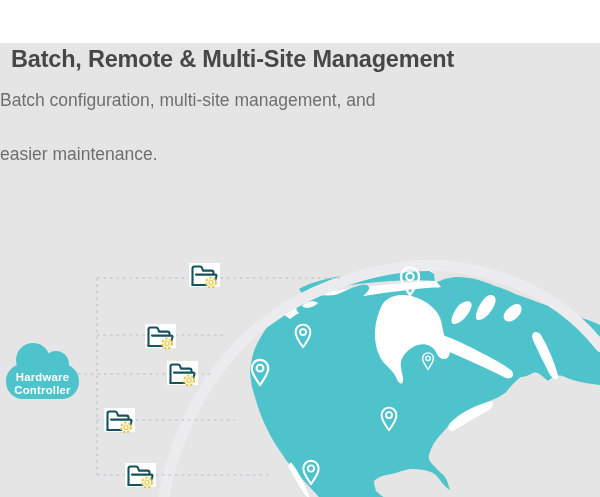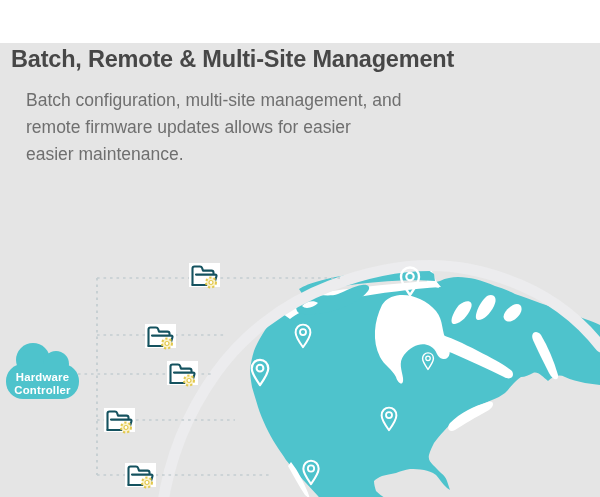--- a/index.html
+++ b/index.html
@@ -7,21 +7,21 @@
     position:relative;width:600px;height:497px;background:#e5e5e5;overflow:hidden;
     font-family:"Liberation Sans",sans-serif;
     margin-top:43px;
   }
   .title{
     position:absolute;left:11px;top:3px;margin:0;
     font-size:23.5px;font-weight:700;letter-spacing:-0.2px;
     color:var(--title-color,#474747);
   }
   .desc{
-    position:absolute;left:26px;top:44px;margin:0;
+    position:absolute;left:0;top:44px;margin:0;
     font-size:17.5px;line-height:27px;font-weight:400;
     color:var(--body-color,#6F6F6F);
   }
   .illustration{position:absolute;left:0;top:0;}
   .land{fill:var(--teal,#4EC3CC);}
   .sea{fill:#ffffff;}
   .arc{stroke:var(--arc,#ECECEE);stroke-width:11;fill:none;stroke-linecap:round;}
   .dash{stroke:var(--dash,#C3CDD1);stroke-width:1.7;stroke-dasharray:2.6 3.9;fill:none;}
   .fstroke{stroke:var(--folder-stroke,#14525F);stroke-width:2.1;fill:none;
            stroke-linecap:round;stroke-linejoin:round;}
@@ -29,21 +29,21 @@
   .cloudtxt{fill:#fff;font-family:"Liberation Sans",sans-serif;font-size:11.4px;
             font-weight:700;text-anchor:middle;letter-spacing:0.2px;}
 </style>
 </head>
 <body>
 
 <div class="stage">
 
   <h1 class="title">Batch, Remote &amp; Multi-Site Management</h1>
 
-  <p class="desc"><span>Batch configuration, multi-site management, and</span><br><span>remote firmware updates allows for easier</span><br><span>easier maintenance.</span></p>
+  <p class="desc"><span>Batch configuration, multi-site management, and</span><br><br><span>easier maintenance.</span></p>
 
   <svg class="illustration" width="600" height="497" viewBox="0 0 600 497">
 
     <defs>
 
       <g id="folderIcon">
         <rect x="0" y="2" width="31" height="24" fill="#fff"></rect>
         <path class="fstroke" d="M3.5,24 L3.5,7.5 Q3.5,5.5 5.5,5.5 L11,5.5 Q12.6,5.5 13.1,7 L14,9.6 L22.5,9.6 Q24.5,9.6 24.5,11.6 L24.5,12.6"></path>
         <path class="fstroke" d="M7,13.6 L26,13.6 Q28,13.6 27.4,15.5 L25.2,22.6 Q24.7,24 23.2,24 L3.5,24"></path>
         <g transform="translate(22,21.5)">

